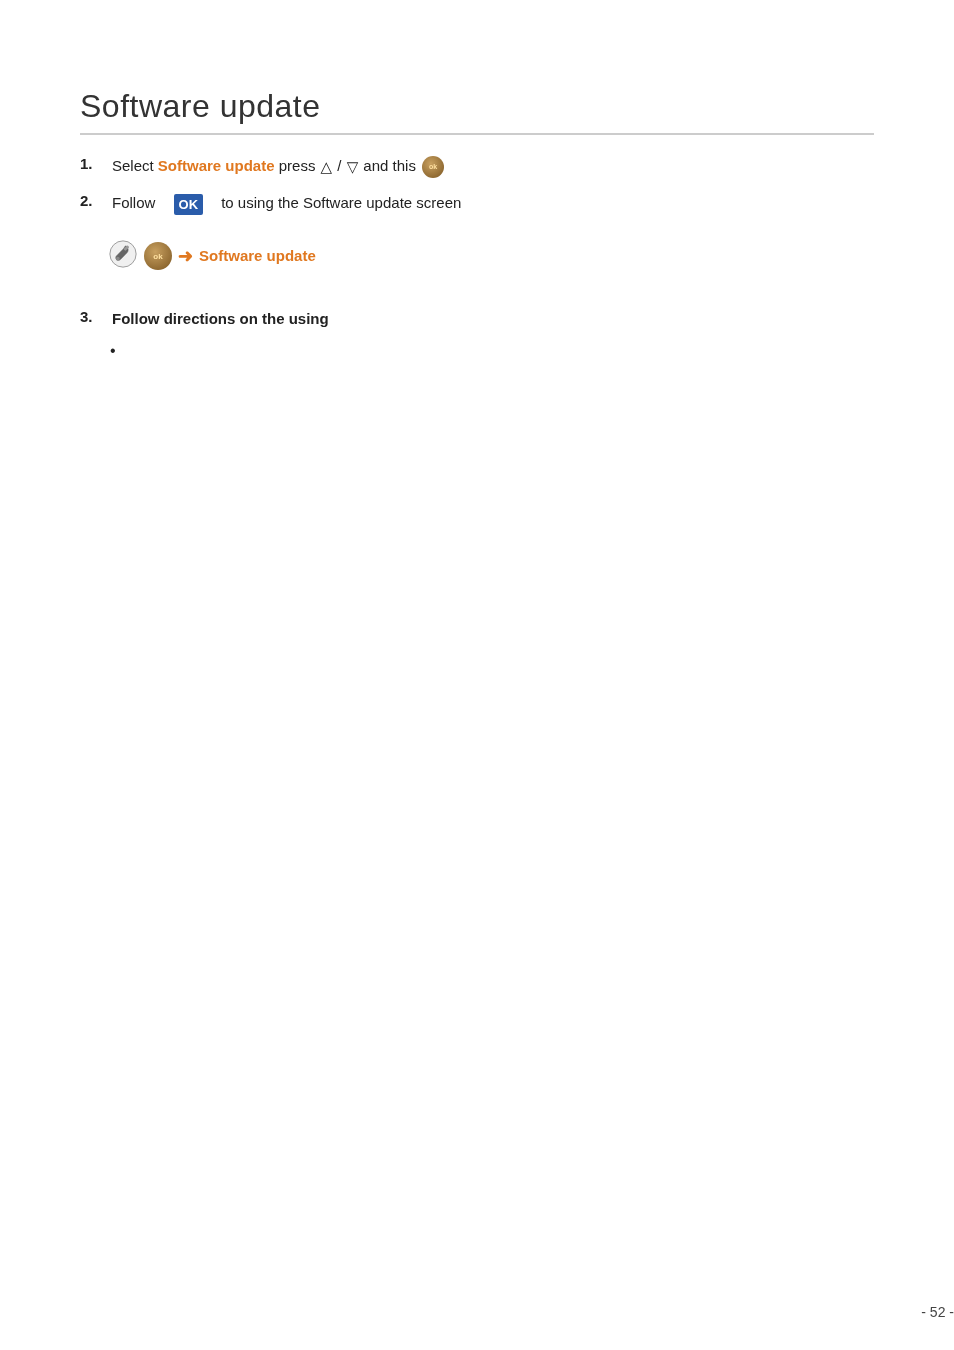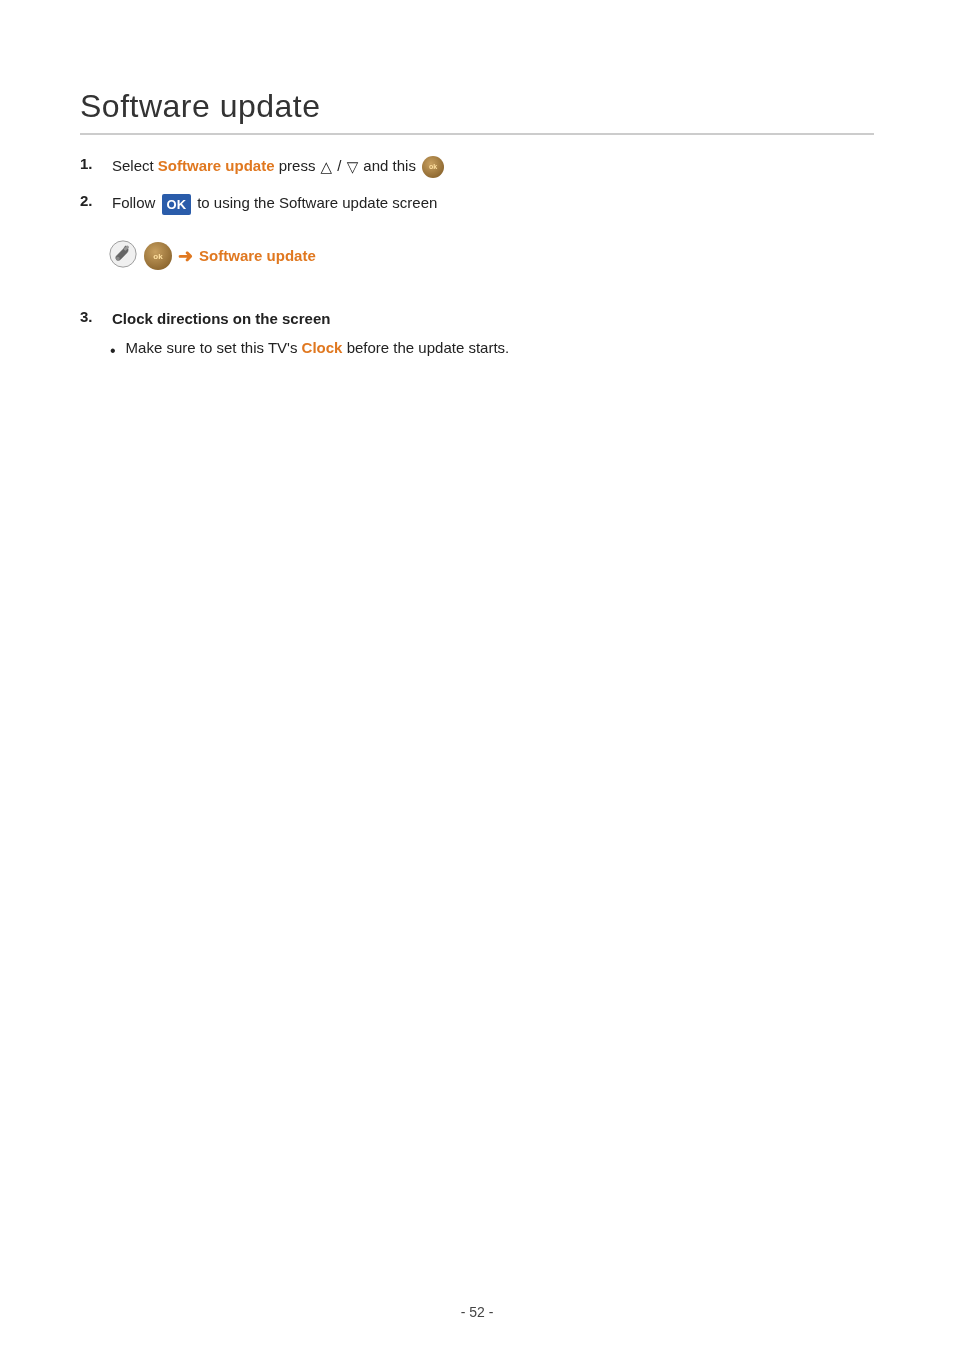--- a/index.html
+++ b/index.html
@@ -64,21 +64,21 @@
     }
 
     .highlight-blue-box {
       display: inline-block;
       background: #2a5caa;
       color: white;
       font-weight: bold;
       font-size: 13px;
       padding: 1px 5px;
       border-radius: 2px;
-      margin: 0 2px;
+      margin: 0 14px;
       vertical-align: middle;
     }
 
     .nav-symbol {
       font-size: 15px;
       vertical-align: middle;
       margin: 0 1px;
     }
 
     .ok-button-inline {
@@ -164,21 +164,21 @@
 
     .step3-block {
       margin-bottom: 6px;
     }
 
     .page-footer {
       position: absolute;
       bottom: 30px;
       left: 0;
       right: 0;
-      text-align: center;
+      text-align: right;
       font-size: 14px;
       color: #444444;
     }
 
     
     .wrench-svg {
       width: 30px;
       height: 30px;
     }
   </style>
@@ -224,32 +224,29 @@
 
         <span class="arrow-right">➜</span>
 
         <span class="path-label">Software update</span>
       </div>
     </li>
 
     <li class="step-item step3-block">
       <span class="step-number">3.</span>
       <span class="step-content">
-        <strong><span>Clock directions on the screen</span></strong>
+        <strong><span>Follow directions on the using</span></strong>
       </span>
     </li>
 
   </ol>
 
   <div class="bullet-section">
     <div class="bullet-item">
       <span class="bullet-dot">•</span>
-      <span>
-        <span>Make sure to set this TV's </span><span class="highlight-orange">Clock</span><span> before the update starts.</span>
-      </span>
     </div>
   </div>
 
 </div>
 
 <div class="page-footer">
   <span>- 52 -</span>
 </div>
 
 </body></html>

